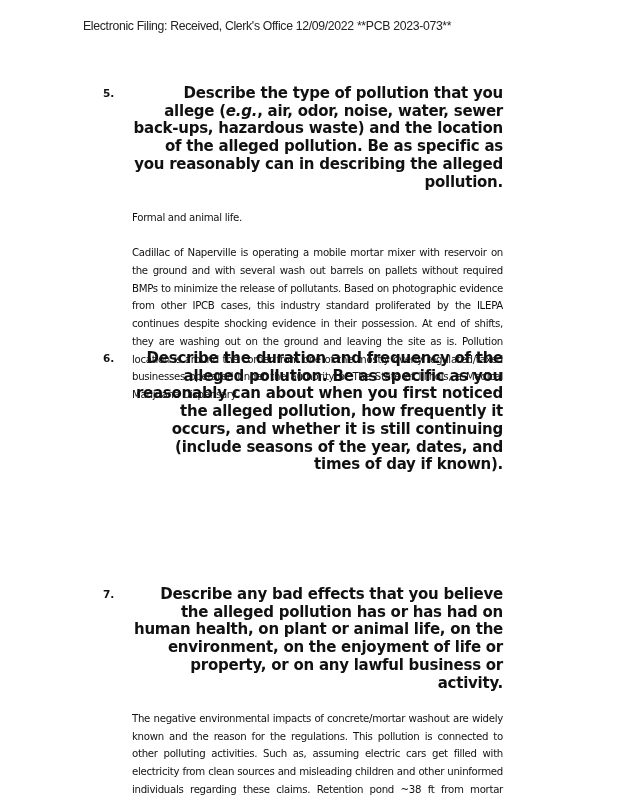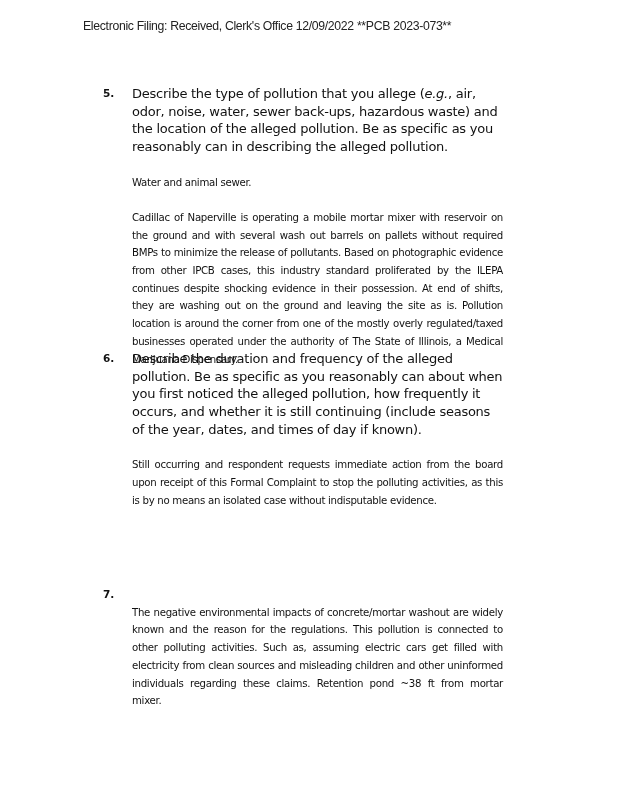--- a/index.html
+++ b/index.html
@@ -42,24 +42,25 @@
       line-height: 17.7px;
     }
     .body-col {
       margin-left: 29px;
       width: 371px;
       font-family: "DejaVu Sans", sans-serif;
       font-size: 10.2px;
       line-height: 17.7px;
     }
     .question {
-      font-weight: normal;
-      font-size: 13px;
+      font-weight: bold;
+      font-size: 15px;
       letter-spacing: -0.25px;
       margin: 0;
+      text-align: right;
     }
     .question i { font-style: italic; }
     .answer {
       margin: 17.7px 0 0 0;
       letter-spacing: -0.3px;
     }
     .justify {
       text-align: justify;
       text-align-last: left;
     }
@@ -77,35 +78,35 @@
   </style>
 </head>
 <body>
 
 <div class="header">Electronic Filing: Received, Clerk's Office 12/09/2022 **PCB 2023-073**</div>
 
 <div class="section" style="top:85px;">
   <div class="num">5.</div>
   <div class="body-col">
     <p class="question"><span>Describe the type of pollution that you allege (</span><i>e.g.</i><span>, air, odor, noise, water, sewer back-ups, hazardous waste) and the location of the alleged pollution.  Be as specific as you reasonably can in describing the alleged pollution.</span></p>
-    <p class="answer">Water and animal sewer.</p>
+    <p class="answer">Formal and animal life.</p>
     <p class="answer justify">Cadillac of Naperville is operating a mobile mortar mixer with reservoir on the ground and with several wash out barrels on pallets without required BMPs to minimize the release of pollutants. Based on photographic evidence from other IPCB cases, this industry standard proliferated by the ILEPA continues despite shocking evidence in their possession. At end of shifts, they are washing out on the ground and leaving the site as is. Pollution location is around the corner from one of the mostly overly regulated/taxed businesses operated under the authority of The State of Illinois, a Medical Marijuana Dispensary.</p>
   </div>
 </div>
 
 <div class="section" style="top:350px;">
   <div class="num">6.</div>
   <div class="body-col">
     <p class="question">Describe the duration and frequency of the alleged pollution.  Be as specific as you reasonably can about when you first noticed the alleged pollution, how frequently it occurs, and whether it is still continuing (include seasons of the year, dates, and times of day if known).</p>
     <p class="answer" style="margin-top:17.7px;">
     </p>
-    <p class="answer justify">Still occurring and respondent requests immediate action from the board upon receipt of this Formal Complaint to stop the polluting activities, as this is by no means an isolated case without indisputable evidence.</p>
   </div>
 </div>
 
 <div class="section" style="top:586px;">
   <div class="num">7.</div>
   <div class="body-col">
+    <p class="question">Describe any bad effects that you believe the alleged pollution has or has had on human health, on plant or animal life, on the environment, on the enjoyment of life or property, or on any lawful business or activity.</p>
     <p class="answer justify">The negative environmental impacts of concrete/mortar washout are widely known and the reason for the regulations. This pollution is connected to other polluting activities. Such as, assuming electric cars get filled with electricity from clean sources and misleading children and other uninformed individuals regarding these claims. Retention pond ~38 ft from mortar mixer.</p>
   </div>
 </div>
 
 <div class="footer"></div>
 
 </body></html>

